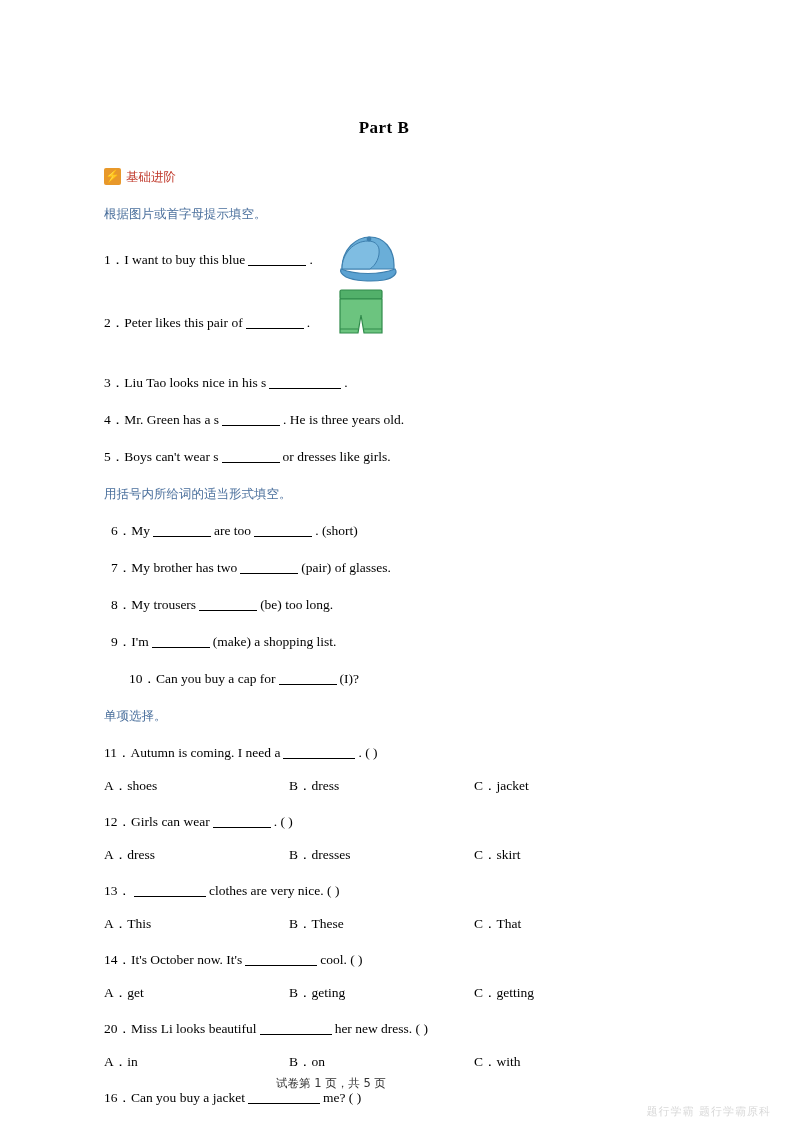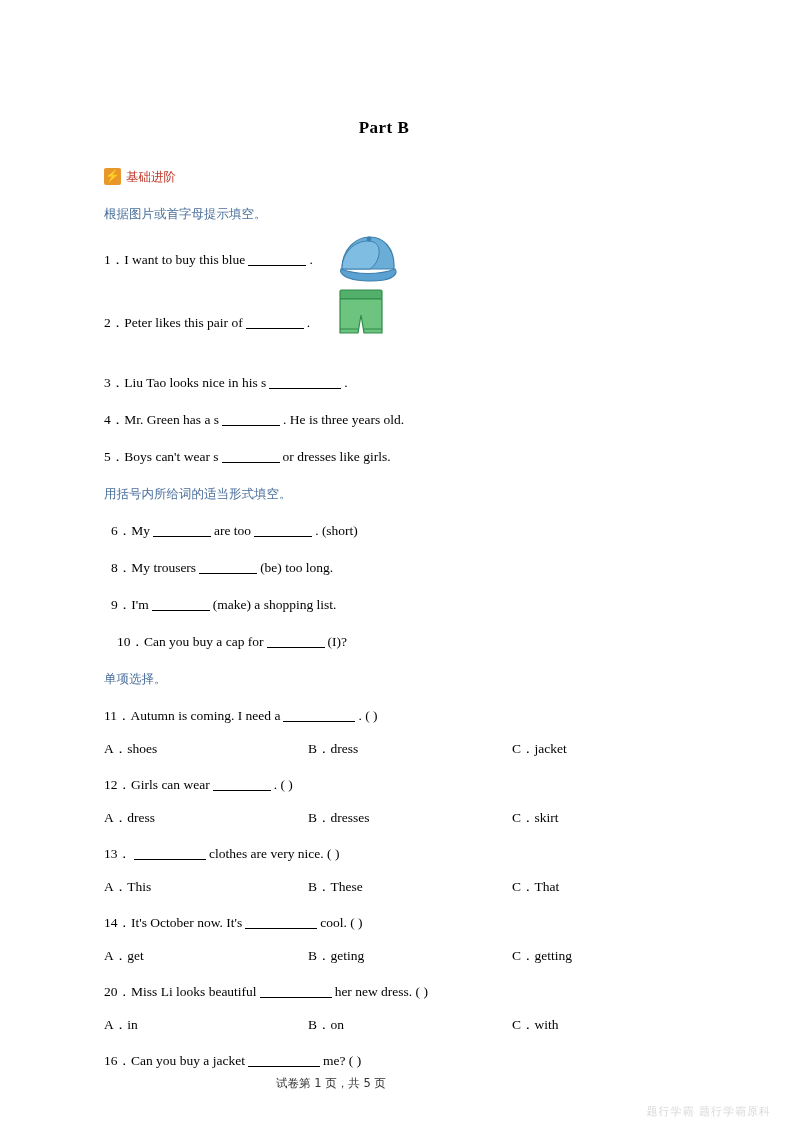--- a/index.html
+++ b/index.html
@@ -96,21 +96,20 @@
   }
   .blank.long { min-width: 72px; }
   .q-with-img {
     position: relative;
   }
   .opts {
     display: flex;
     margin-top: 14px;
     font-size: 13.5px;
     font-family: "Liberation Serif", serif;
-    gap: 19px;
   }
   .opt {
     width: 185px;
     white-space: nowrap;
   }
   .opt.c { width: auto; }
   .footer {
     position: absolute;
     left: 0;
     top: 1076px;
@@ -191,30 +190,33 @@
     <div class="q">
       <span class="num">5．</span><span>Boys can't wear s</span><span class="blank"></span><span>or dresses like girls.</span>
     </div>
 
     <div class="instruction" style="margin-top:17px;">用括号内所给词的适当形式填空。</div>
 
     <div class="q" style="margin-left:7px;">
       <span class="num">6．</span><span>My</span><span class="blank"></span><span>are too</span><span class="blank"></span><span>. (short)</span>
     </div>
 
+    <div class="q" style="margin-left:7px;">
+      <span class="num">7．</span><span>My brother has two</span><span class="blank"></span><span>(pair) of glasses.</span>
+    </div>
 
     <div class="q" style="margin-left:7px;">
       <span class="num">8．</span><span>My trousers</span><span class="blank"></span><span>(be) too long.</span>
     </div>
 
     <div class="q" style="margin-left:7px;">
       <span class="num">9．</span><span>I'm</span><span class="blank"></span><span>(make) a shopping list.</span>
     </div>
 
-    <div class="q" style="margin-left:13px;">
+    <div class="q" style="margin-left:25px;">
       <span class="num">10．</span><span>Can you buy a cap for</span><span class="blank"></span><span>(I)?</span>
     </div>
 
     <div class="instruction" style="margin-top:17px;">单项选择。</div>
 
     <div class="q">
       <span class="num">11．</span><span>Autumn is coming. I need a</span><span class="blank long"></span><span>. (    )</span>
     </div>
     <div class="opts">
       <span class="opt">A．shoes</span>

